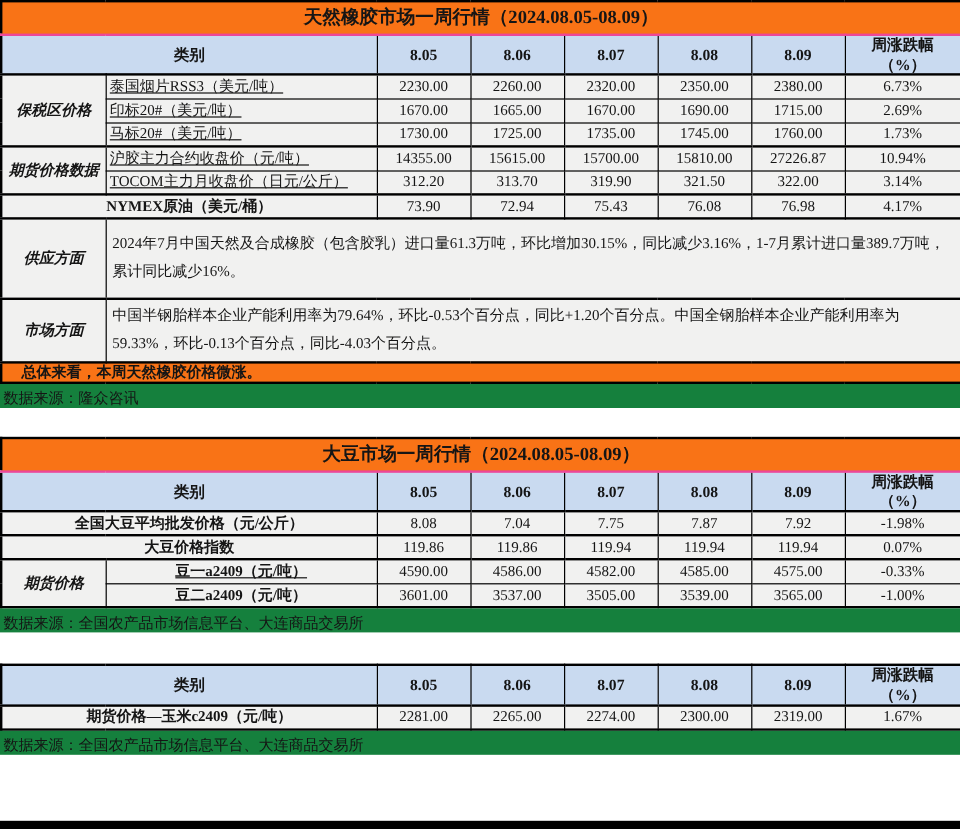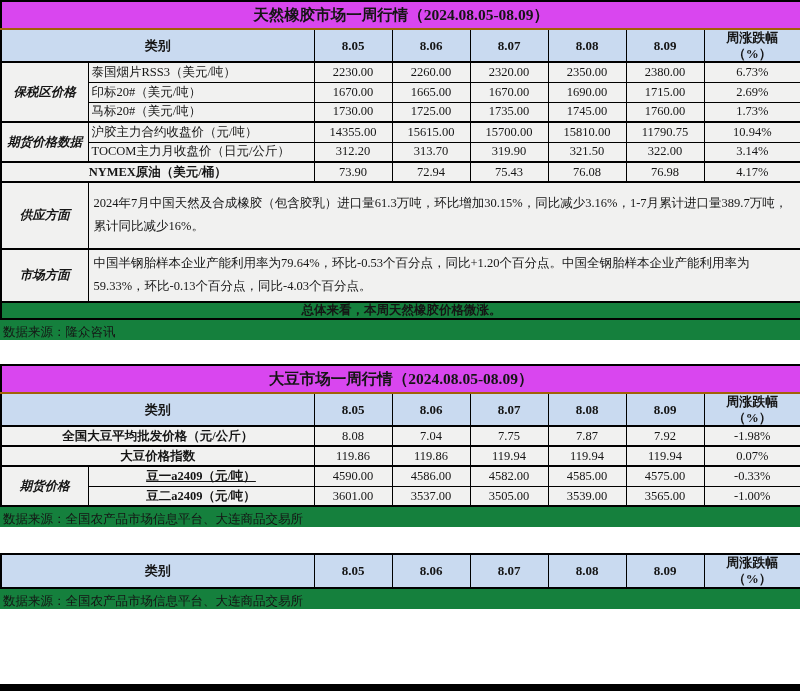--- a/index.html
+++ b/index.html
@@ -18,53 +18,53 @@
   td {
     border: 1px solid #000;
     background: #f1f1f0;
     font-size: 12.5px;
     text-align: center;
     padding: 0 3px;
     height: 20px;
     line-height: 1.2;
   }
   tr.title-row td {
-    background: #d946ef;
+    background: #f97316;
     font-weight: bold;
     font-size: 15.5px;
     height: 28px;
-    border-bottom: 2px solid #a16207;
+    border-bottom: 2px solid #ec4899;
   }
   tr.header-row td {
     background: #c9daf0;
     font-weight: bold;
     font-size: 13px;
     height: 26px;
     border-bottom: 2px solid #000;
   }
   tr.bt2 td { border-top: 2px solid #000; }
-  td.left { text-align: left; }
+  td.left { text-align: left; text-decoration: underline; }
   td.bold, .bold { font-weight: bold; }
   td.grp { font-weight: bold; font-style: italic; }
   td.para {
     text-align: left;
     font-size: 12.5px;
     line-height: 1.8;
     padding: 2px 12px 4px 5px;
     vertical-align: middle;
   }
   td.h-supply { height: 67px; }
   td.h-market { height: 48px; }
   tr.summary-row td {
-    background: #15803d;
+    background: #f97316;
     font-weight: bold;
-    text-align: center;
+    text-align: left;
     height: 15px;
     border-top: 2px solid #000;
-    padding-left: 4px;
+    padding-left: 16px;
   }
   .src-line {
     font-size: 12.5px;
     padding: 4px 0 3px 3px;
     height: 20px;
     background: #15803d;
   }
   .gap-a { height: 24px; }
   .gap-b { height: 26px; }
   .u { text-decoration: underline; }
@@ -128,21 +128,21 @@
     <td>1760.00</td>
     <td>1.73%</td>
   </tr>
   <tr class="bt2">
     <td class="grp" rowspan="2">期货价格数据</td>
     <td class="left">沪胶主力合约收盘价（元/吨）</td>
     <td>14355.00</td>
     <td>15615.00</td>
     <td>15700.00</td>
     <td>15810.00</td>
-    <td>11790.75</td>
+    <td>27226.87</td>
     <td>10.94%</td>
   </tr>
   <tr>
     <td class="left">TOCOM主力月收盘价（日元/公斤）</td>
     <td>312.20</td>
     <td>313.70</td>
     <td>319.90</td>
     <td>321.50</td>
     <td>322.00</td>
     <td>3.14%</td>
@@ -254,17 +254,26 @@
   <tbody>
   <tr class="header-row">
     <td colspan="2">类别</td>
     <td>8.05</td>
     <td>8.06</td>
     <td>8.07</td>
     <td>8.08</td>
     <td>8.09</td>
     <td>周涨跌幅（%）</td>
   </tr>
+  <tr class="bt2">
+    <td colspan="2" class="bold">期货价格—玉米c2409（元/吨）</td>
+    <td>2281.00</td>
+    <td>2265.00</td>
+    <td>2274.00</td>
+    <td>2300.00</td>
+    <td>2319.00</td>
+    <td>1.67%</td>
+  </tr>
 </tbody>
   </table>
 <div class="src-line">数据来源：全国农产品市场信息平台、大连商品交易所</div>
 
 <div class="blackbar"></div>
 
 </body></html>

